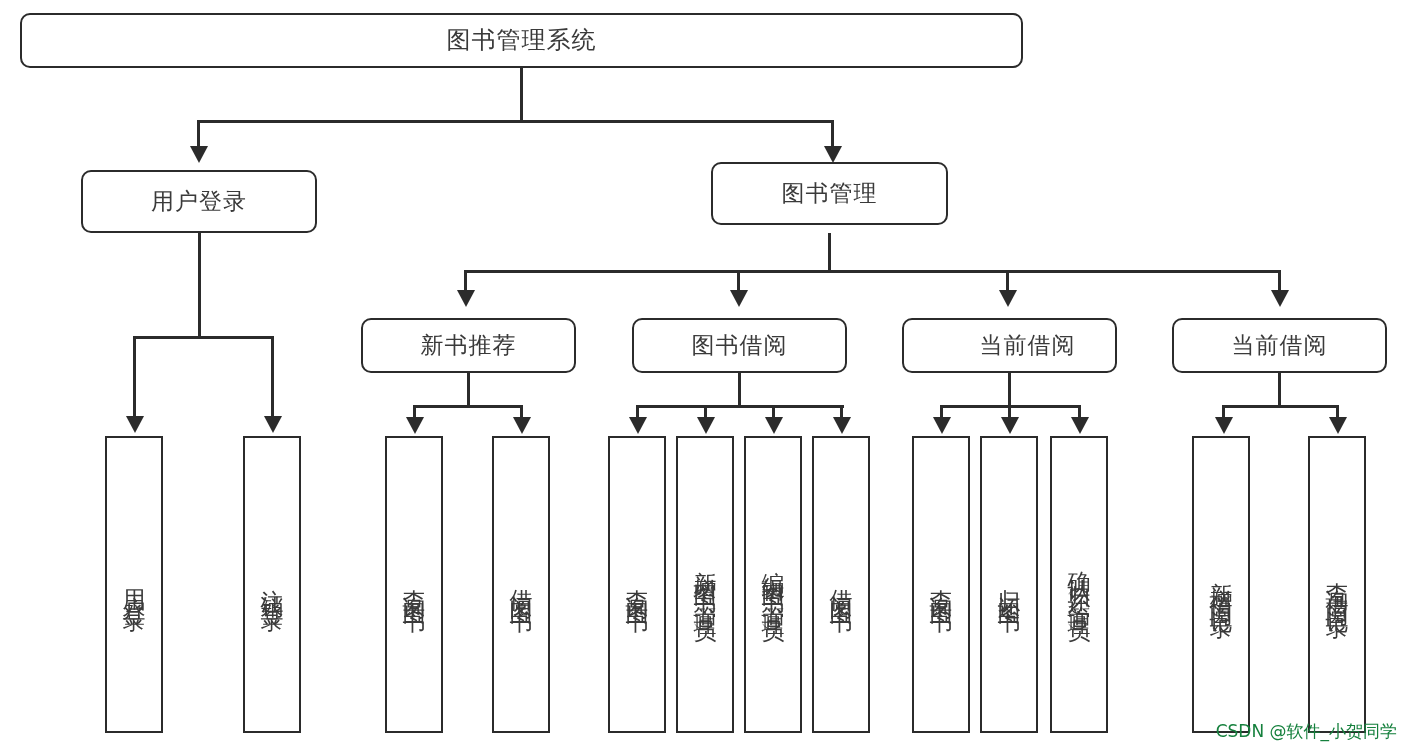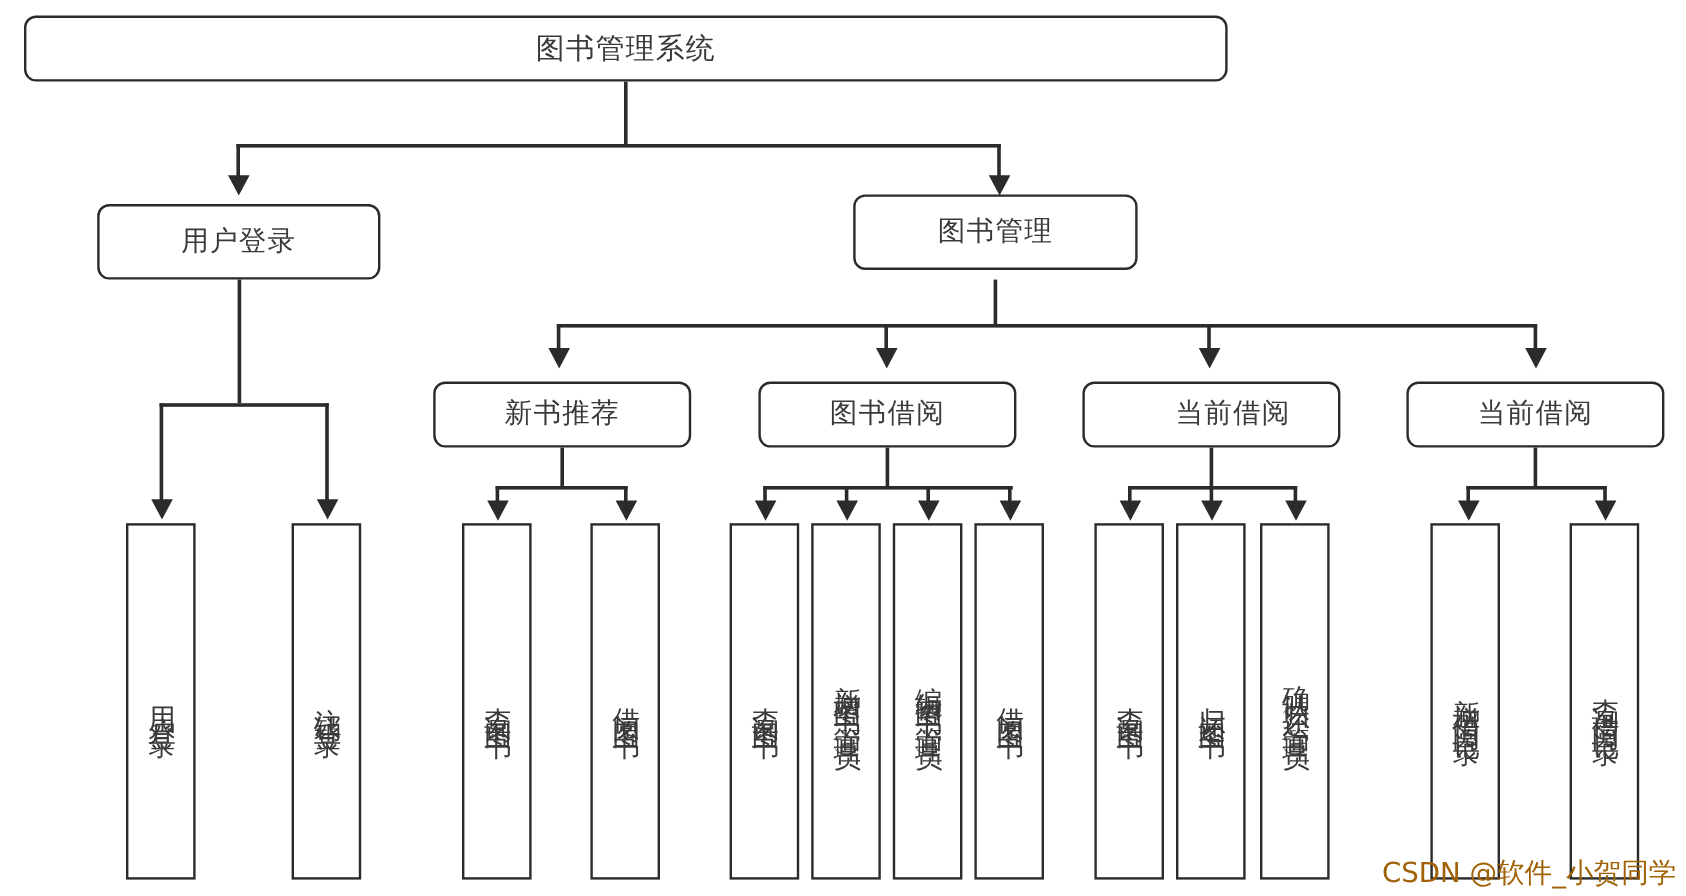--- a/index.html
+++ b/index.html
@@ -71,22 +71,22 @@
     height: 0;
     border-left: 9px solid transparent;
     border-right: 9px solid transparent;
     border-top: 17px solid #2b2b2b;
   }
   
   #watermark {
     position: absolute;
     right: 8px;
     bottom: 4px;
-    font-size: 23px;
-    color: #a16207;
+    font-size: 17px;
+    color: #15803d;
     white-space: nowrap;
     font-family: "DejaVu Sans", "Liberation Sans", sans-serif;
   }
 </style>
 </head>
 <body>
 
 <div id="canvas">
 
   <div class="box h root" style="left:20px; top:13px; width:1003px; height:55px;">

